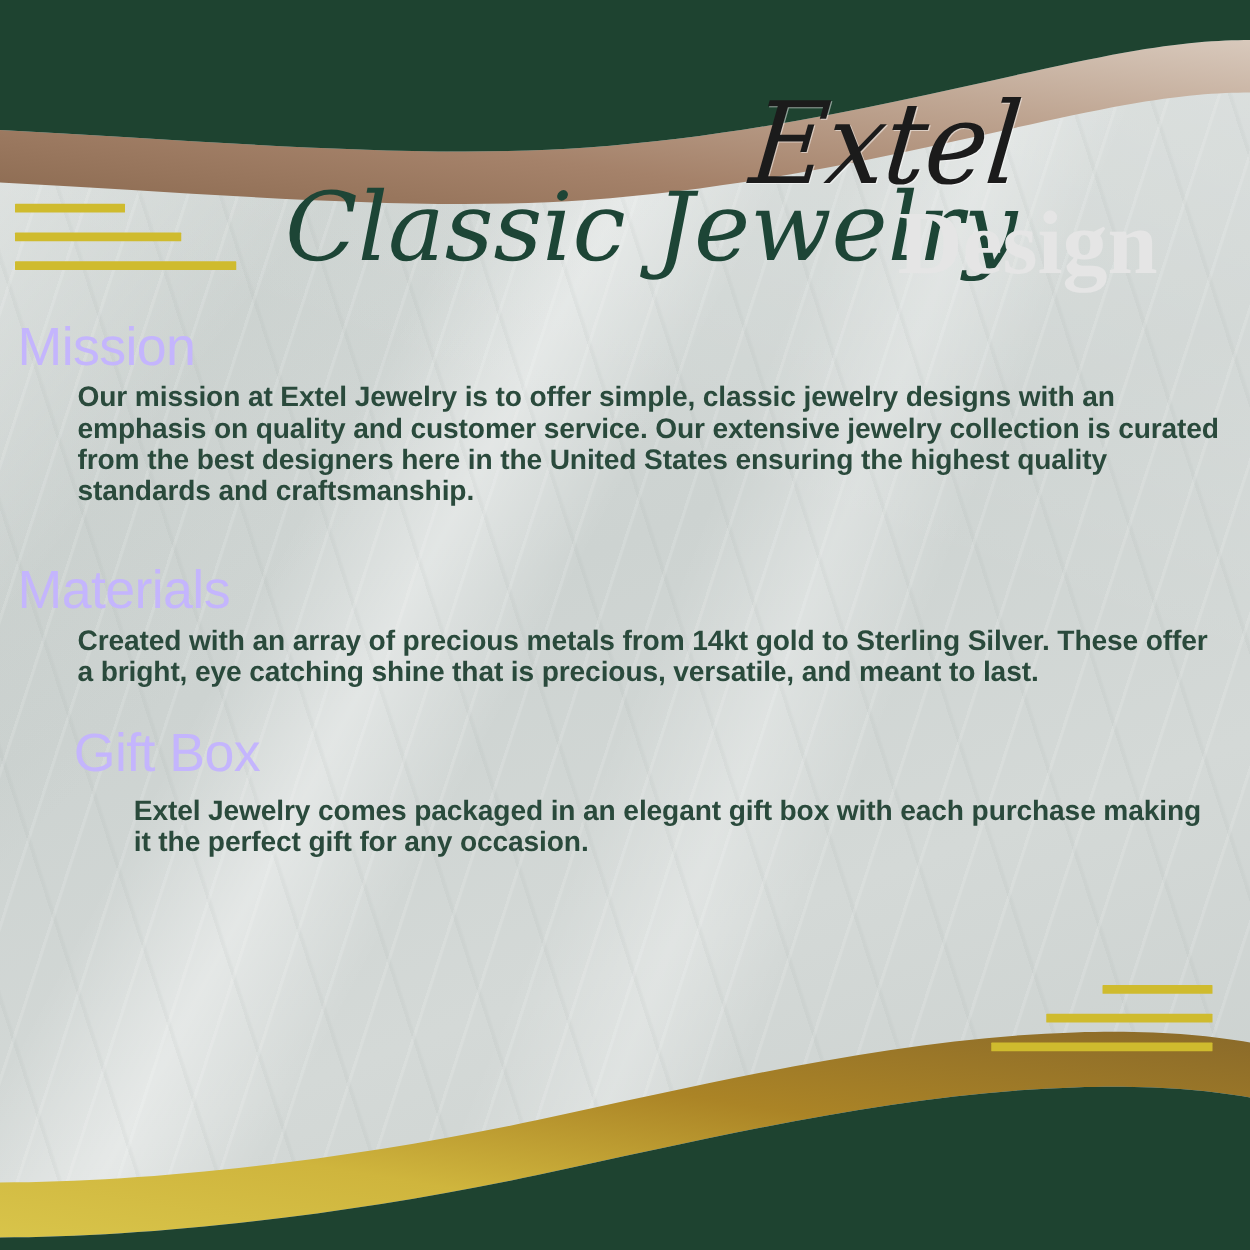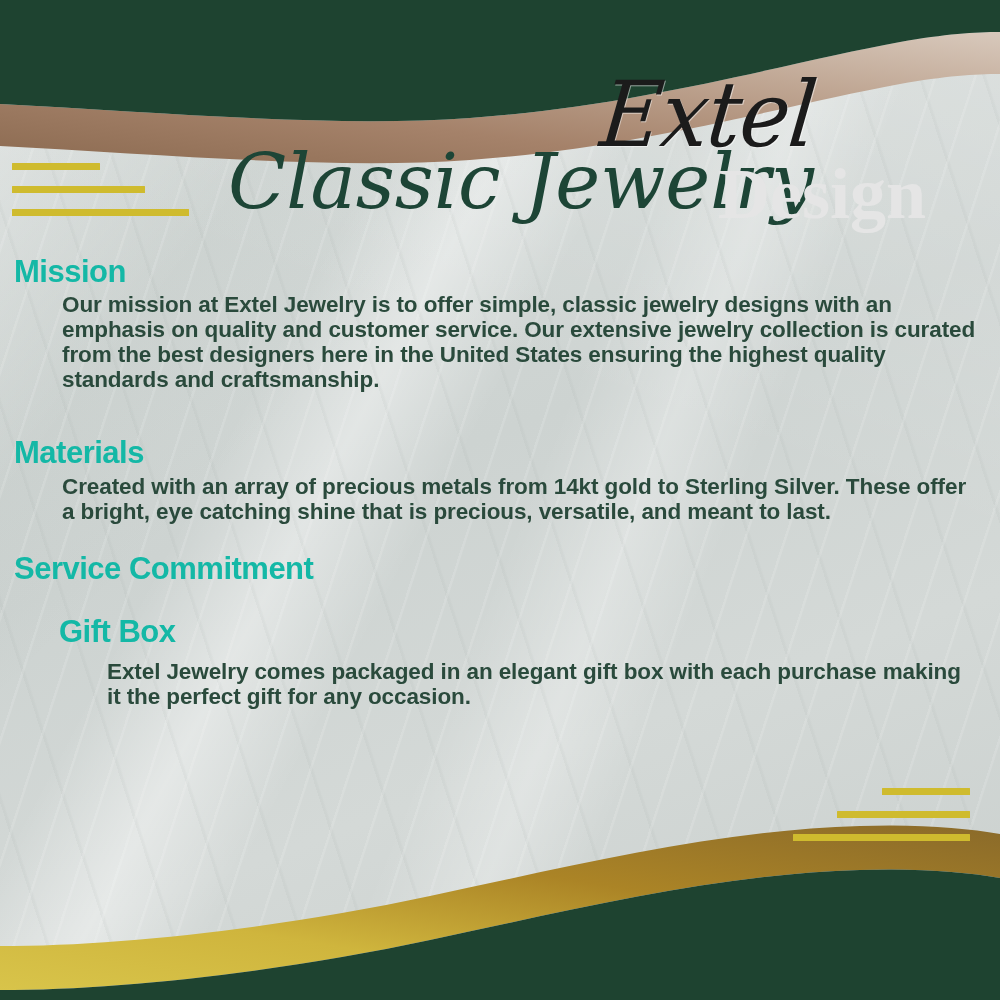--- a/index.html
+++ b/index.html
@@ -132,24 +132,24 @@
   
   .sections {
     position: absolute;
     left: 0;
     top: 255px;
     width: 1000px;
   }
   .section { margin-bottom: 4px; }
   .sec-head {
     font-family: "Liberation Sans", sans-serif;
-    font-weight: 700;
-    font-size: 31px;
+    font-weight: 400;
+    font-size: 43px;
     line-height: 1.08;
-    color: #14b8a6;
+    color: #c4b5fd;
     margin: 0 0 4px 14px;
     letter-spacing: -0.5px;
   }
   .sec-body {
     font-family: "Liberation Sans", sans-serif;
     font-weight: 700;
     font-size: 22.5px;
     line-height: 25px;
     color: #2a4a3c;
     margin: 0 20px 0 62px;
@@ -213,21 +213,20 @@
       <h2 class="sec-head">Mission</h2>
       <p class="sec-body">Our mission at Extel Jewelry is to offer simple, classic jewelry designs with an emphasis on quality and customer service. Our extensive jewelry collection is curated from the best designers here in the United States ensuring the highest quality standards and craftsmanship.</p>
     </div>
 
     <div class="section sec-materials">
       <h2 class="sec-head">Materials</h2>
       <p class="sec-body">Created with an array of precious metals from 14kt gold to Sterling Silver. These offer a bright, eye catching shine that is precious, versatile, and meant to last.</p>
     </div>
 
     <div class="section sec-service">
-      <h2 class="sec-head">Service Commitment</h2>
     </div>
 
     <div class="section sec-gift">
       <h2 class="sec-head">Gift Box</h2>
       <p class="sec-body">Extel Jewelry comes packaged in an elegant gift box with each purchase making it the perfect gift for any occasion.</p>
     </div>
 
   </div>
 
   <div class="lines br">

